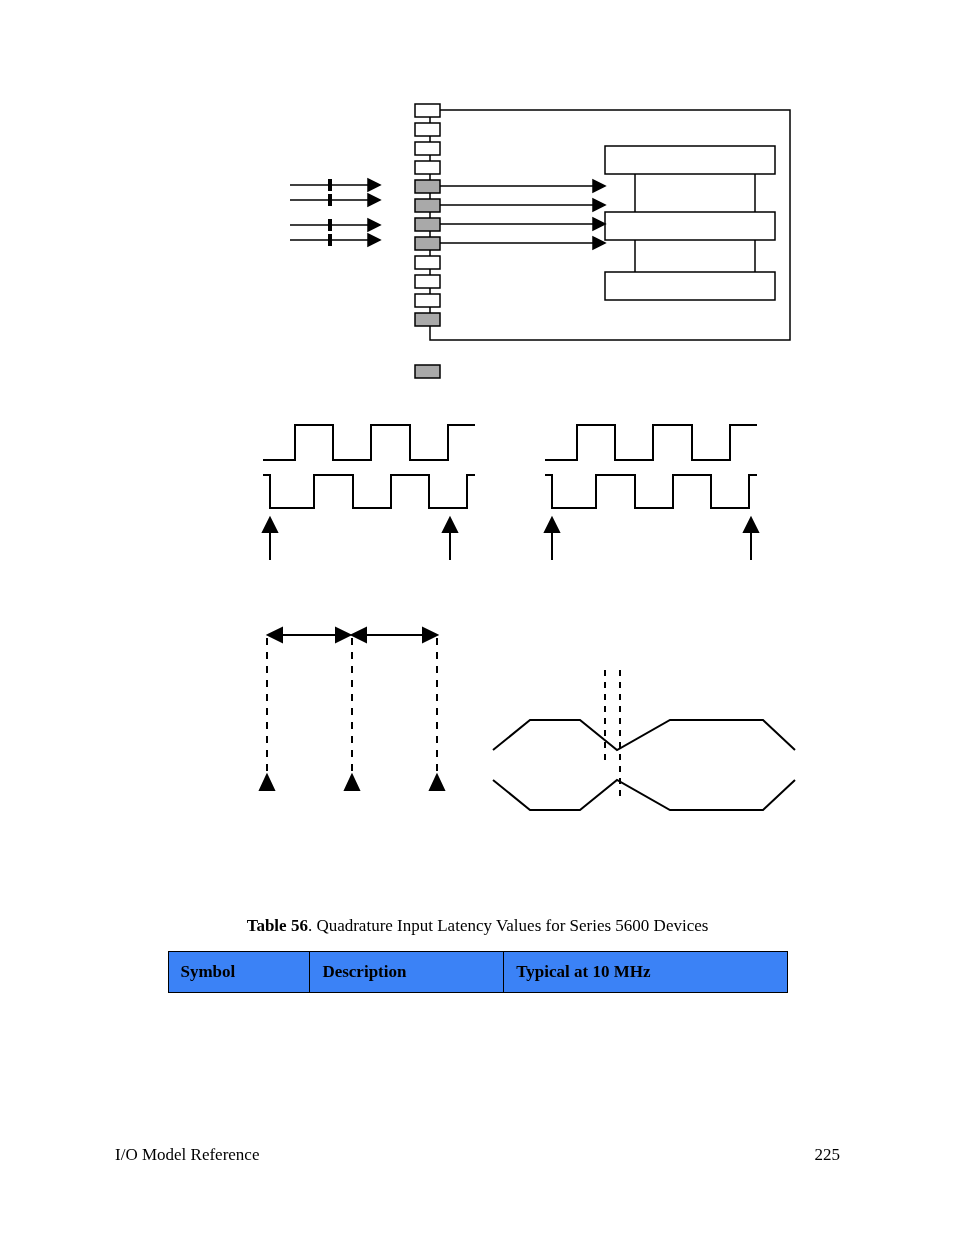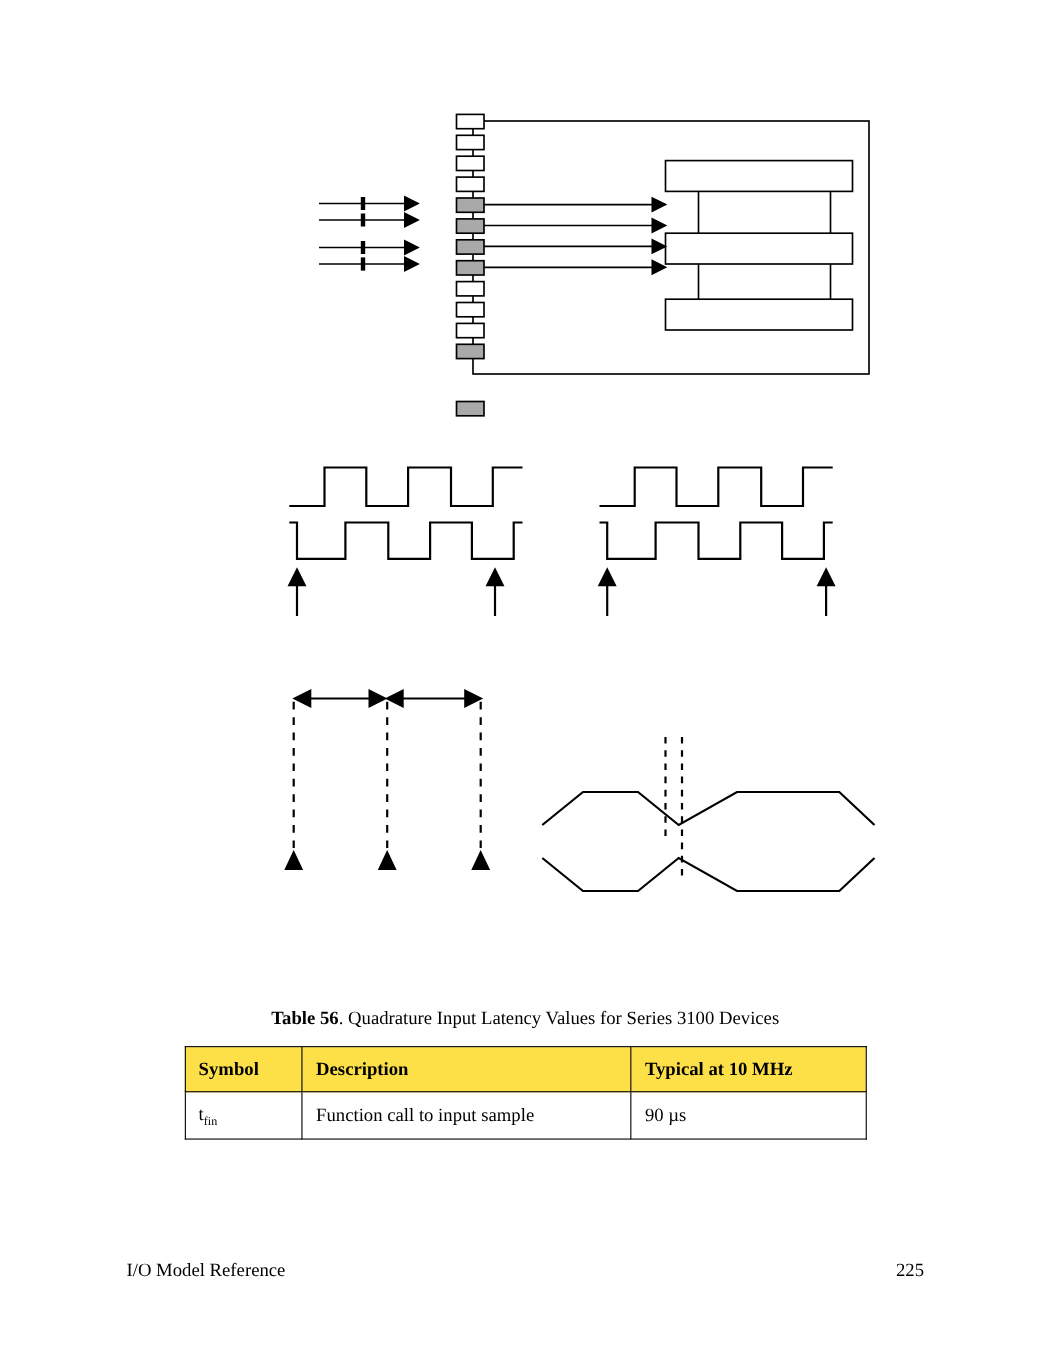--- a/index.html
+++ b/index.html
@@ -37,21 +37,21 @@
     font-size:17px;
   }
   table.data th, table.data td{
     border:1px solid #000;
     padding:10px 12px;
     text-align:left;
     vertical-align:middle;
     font-weight:normal;
   }
   table.data thead td{
-    background:#fde047;
+    background:#3b82f6;
     font-weight:bold;
   }
   .sub{font-size:11px;vertical-align:sub;}
   .footer{
     position:absolute;
     left:115px;
     bottom:70px;
     width:725px;
     font-size:17px;
     font-family:Liberation Serif, serif;
@@ -185,39 +185,32 @@
       </g>
       <g stroke="#000" stroke-width="2" stroke-dasharray="6 6">
         <line x1="490" y1="250" x2="490" y2="345"></line>
         <line x1="505" y1="250" x2="505" y2="380"></line>
       </g>
     </svg>
   </div>
 
 
   <div class="table-caption">
-    <span class="bold">Table 56</span><span>. Quadrature Input Latency Values for Series 3100 Devices</span>
+    <span class="bold">Table 56</span><span>. Quadrature Input Latency Values for Series 5600 Devices</span>
   </div>
 
   <table class="data">
     <thead>
       <tr>
         <td>Symbol</td>
         <td>Description</td>
         <td>Typical at 10 MHz</td>
       </tr>
     </thead>
     <tbody>
-      <tr>
-        <td>
-          <span>t</span><span class="sub">fin</span>
-        </td>
-        <td>Function call to input sample</td>
-        <td>90 µs</td>
-      </tr>
     </tbody>
   </table>
 
 </div>
 
 <div class="footer">
   <span>I/O Model Reference</span>
   <span class="right">225</span>
 </div>
 

